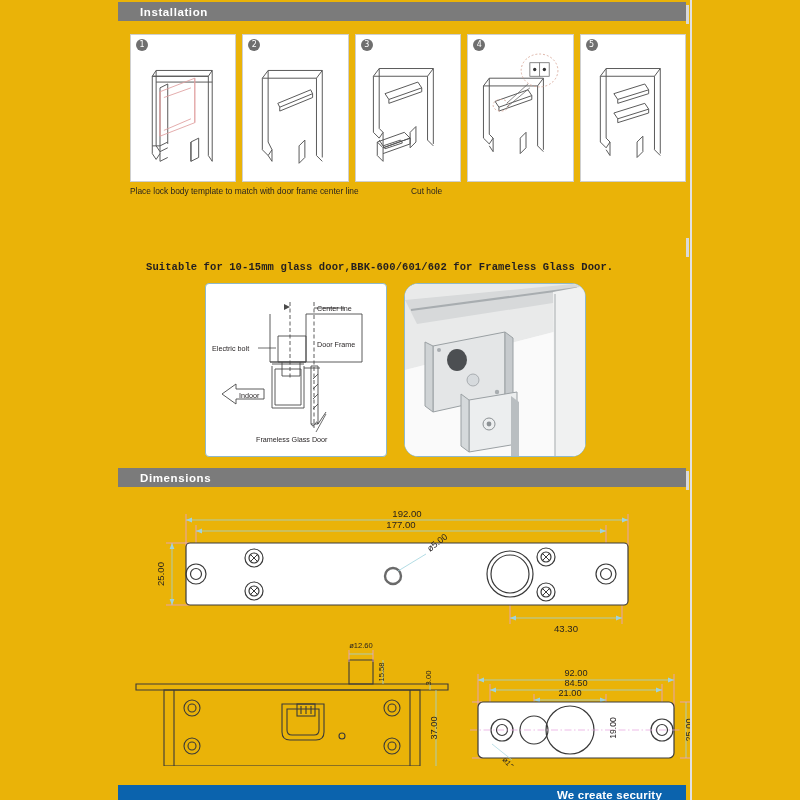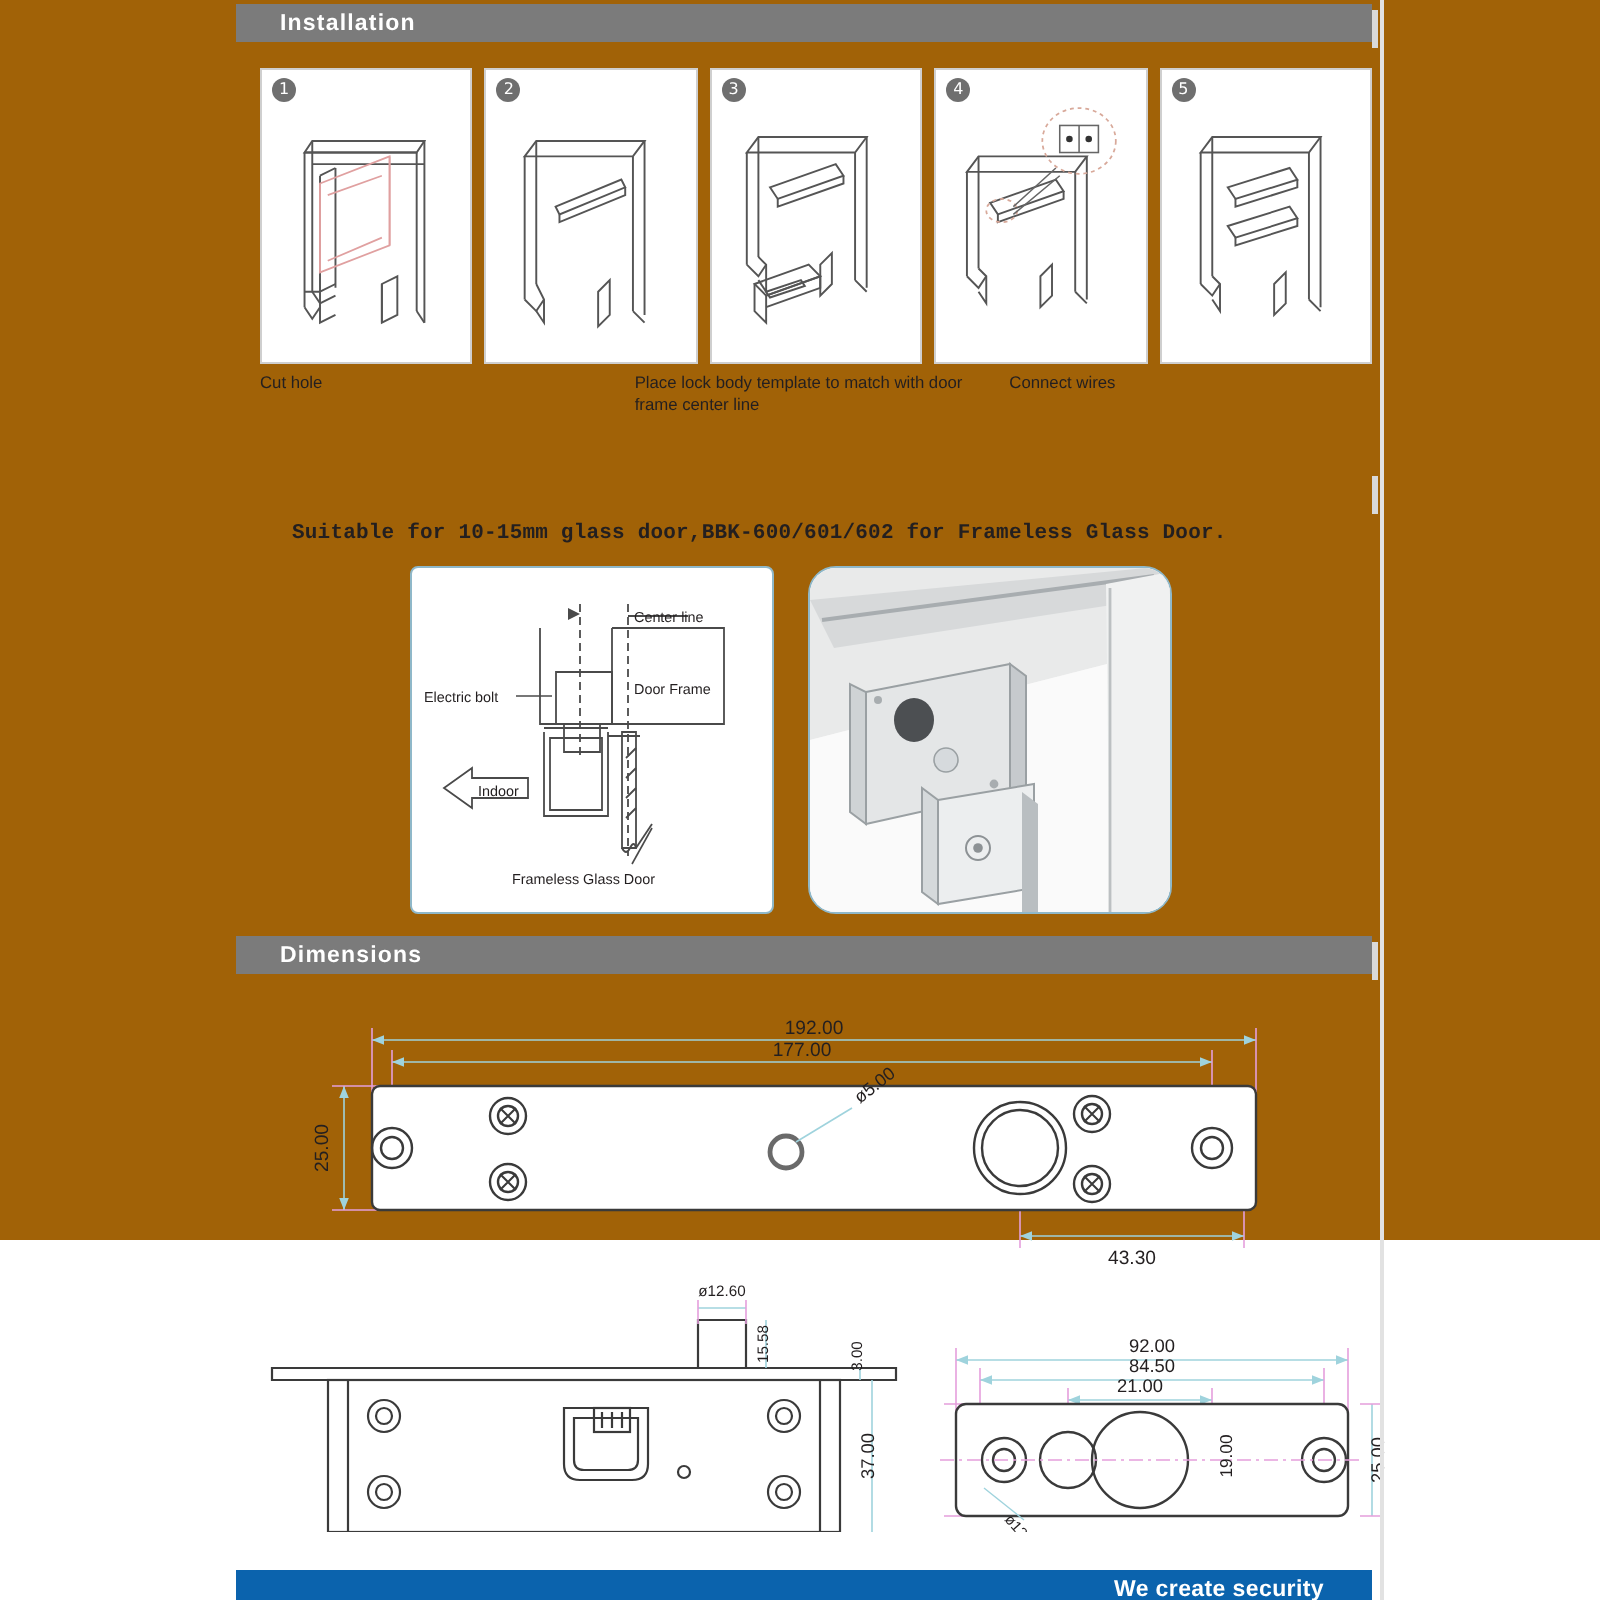--- a/index.html
+++ b/index.html
@@ -1,19 +1,19 @@
 <!DOCTYPE html>
 <html><head>
 <meta charset="utf-8">
 <style>
   html,body{margin:0;padding:0;background:#ffffff;}
   body{width:800px;height:800px;position:relative;overflow:hidden;
        font-family:"Liberation Sans","DejaVu Sans",sans-serif;color:#231f20;}
 
-  .page{position:absolute;left:0;top:0;width:800px;height:620px;background:#a16207;}
+  .page{position:absolute;left:0;top:0;width:800px;height:800px;background:#eab308;}
 
   
   .bar{position:absolute;height:19px;background:#7b7b7b;
        display:flex;align-items:center;}
   .bar .btitle{color:#ffffff;font-size:11.5px;font-weight:bold;
        letter-spacing:.6px;padding-left:22px;white-space:nowrap;}
   .bar-shadow{position:absolute;background:#d9d9d9;}
 
   
   .steps{position:absolute;left:130px;top:34px;width:556px;height:148px;
@@ -164,23 +164,22 @@
           <path d="M34 46 L66 36 L70 42 L38 52 Z"></path>
           <path d="M38 52 L38 56 L70 46 L70 42"></path>
           <path d="M34 66 L66 56 L70 62 L38 72 Z"></path>
           <path d="M38 72 L38 76 L70 66 L70 62"></path>
         </g>
       </svg>
     </div>
   </div>
 
   <div class="caps">
+    <div class="cap">Place lock body template to match with door frame center line</div>
     <div class="cap">Cut hole</div>
-    <div class="cap">Place lock body template to match with door frame center line</div>
-    <div class="cap">Connect wires</div>
   </div>
 
   <div class="bar-shadow" style="left:686px;top:238px;width:3px;height:19px;"></div>
 
   <div class="suit">Suitable for 10-15mm glass door,BBK-600/601/602 for Frameless Glass Door.</div>
 
   <div class="schem-wrap">
 
     <div class="schem-box">
       <svg viewBox="0 0 180 172">

